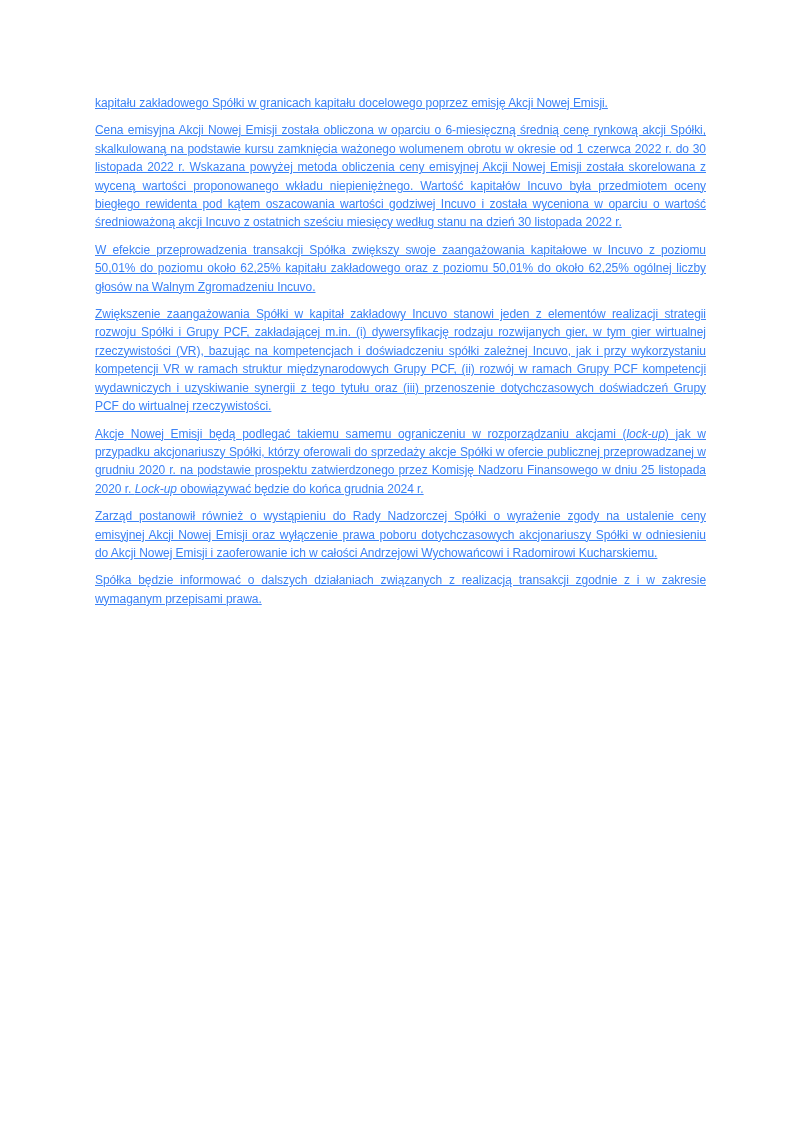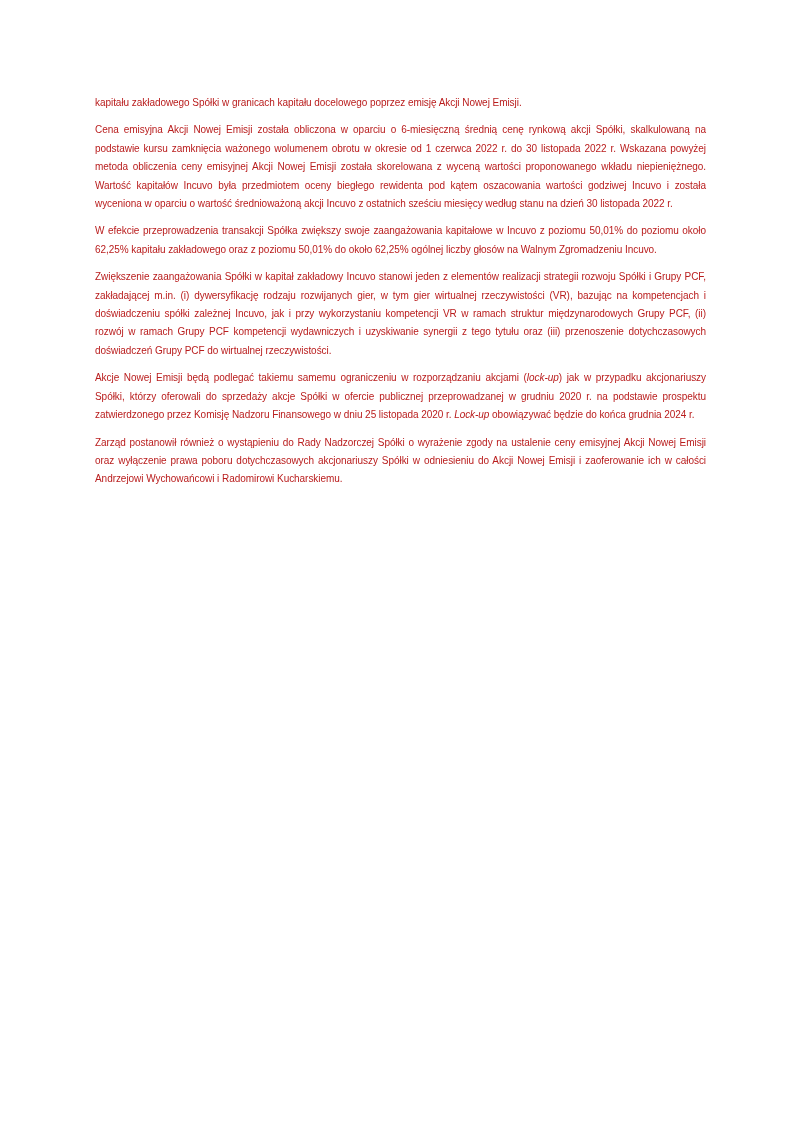--- a/index.html
+++ b/index.html
@@ -12,23 +12,24 @@
       height: 1131px;
       position: relative;
       overflow: hidden;
     }
     .page {
       position: absolute;
       left: 95px;
       top: 94px;
       width: 611px;
       font-family: "Liberation Sans", sans-serif;
-      font-size: 10px;
+      font-size: 12px;
       line-height: 18.4px;
-      color: #b91c1c;
+      color: #3b82f6;
+      text-decoration: underline;
     }
     .para {
       margin: 0 0 9px 0;
       text-align: justify;
       letter-spacing: -0.05px;
     }
     .para em { font-style: italic; }
   </style>
 </head>
 <body>
@@ -43,13 +44,16 @@
   <p class="para">
     <span>W efekcie przeprowadzenia transakcji Spółka zwiększy swoje zaangażowania kapitałowe w Incuvo z poziomu 50,01% do poziomu około 62,25% kapitału zakładowego oraz z poziomu 50,01% do około 62,25% ogólnej liczby głosów na Walnym Zgromadzeniu Incuvo.</span>
   </p>
   <p class="para">
     <span>Zwiększenie zaangażowania Spółki w kapitał zakładowy Incuvo stanowi jeden z elementów realizacji strategii rozwoju Spółki i Grupy PCF, zakładającej m.in. (i) dywersyfikację rodzaju rozwijanych gier, w tym gier wirtualnej rzeczywistości (VR), bazując na kompetencjach i doświadczeniu spółki zależnej Incuvo, jak i przy wykorzystaniu kompetencji VR w ramach struktur międzynarodowych Grupy PCF, (ii) rozwój w ramach Grupy PCF kompetencji wydawniczych i uzyskiwanie synergii z tego tytułu oraz (iii) przenoszenie dotychczasowych doświadczeń Grupy PCF do wirtualnej rzeczywistości.</span>
   </p>
   <p class="para"><span>Akcje Nowej Emisji będą podlegać takiemu samemu ograniczeniu w rozporządzaniu akcjami (</span><em>lock-up</em><span>) jak w przypadku akcjonariuszy Spółki, którzy oferowali do sprzedaży akcje Spółki w ofercie publicznej przeprowadzanej w grudniu 2020 r. na podstawie prospektu zatwierdzonego przez Komisję Nadzoru Finansowego w dniu 25 listopada 2020 r. </span><em>Lock-up</em><span> obowiązywać będzie do końca grudnia 2024 r.</span></p>
   <p class="para">
     <span>Zarząd postanowił również o wystąpieniu do Rady Nadzorczej Spółki o wyrażenie zgody na ustalenie ceny emisyjnej Akcji Nowej Emisji oraz wyłączenie prawa poboru dotychczasowych akcjonariuszy Spółki w odniesieniu do Akcji Nowej Emisji i zaoferowanie ich w całości Andrzejowi Wychowańcowi i Radomirowi Kucharskiemu.</span>
   </p>
+  <p class="para">
+    <span>Spółka będzie informować o dalszych działaniach związanych z realizacją transakcji zgodnie z i w zakresie wymaganym przepisami prawa.</span>
+  </p>
 </div>
 
 </body></html>

